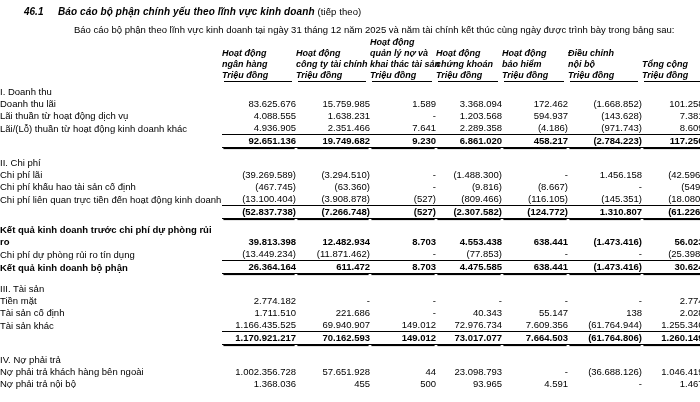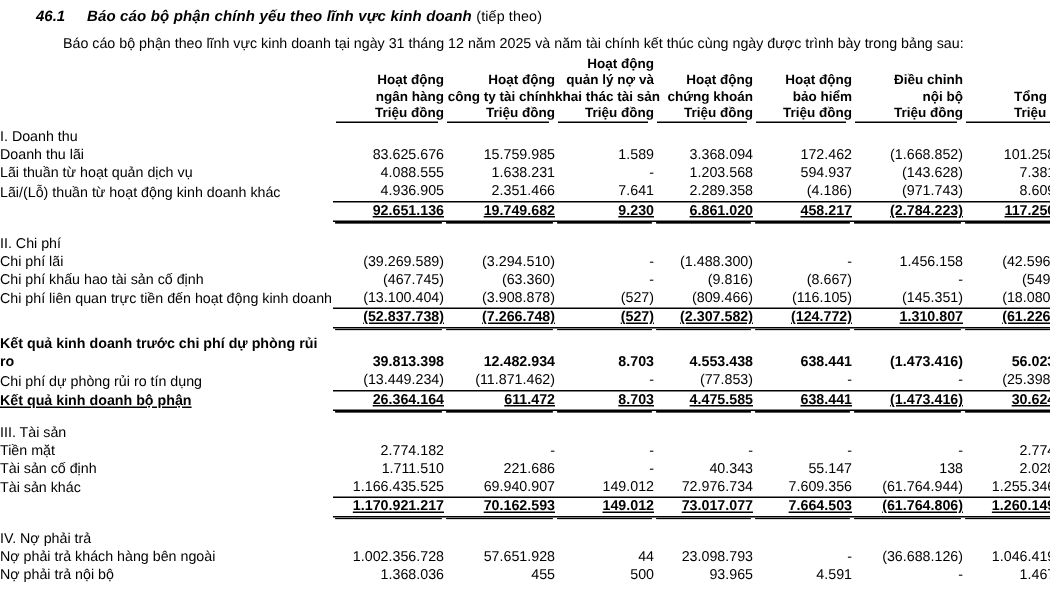--- a/index.html
+++ b/index.html
@@ -44,21 +44,21 @@
     font-style: italic;
     text-align: right;
   }
   .note-title .suffix {
     font-weight: normal;
     font-style: normal;
     font-size: 9.5px;
   }
   .note-intro {
     font-size: 9.5px;
-    padding-left: 42px;
+    padding-left: 74px;
     margin-top: 7px;
     margin-bottom: 2px;
   }
 
   
   table.seg {
     border-collapse: collapse;
     width: 700px;
     table-layout: fixed;
     font-size: 9px;
@@ -68,22 +68,23 @@
     vertical-align: bottom;
   }
 
   col.c-label { width: 222px; }
   col.c-num   { width: 66px; }
   col.c-num-w { width: 74px; }
   col.c-total { width: 80px; }
 
   
   .hcell {
+    font-style: italic;
     font-size: 9px;
-    text-align: right;
+    text-align: left;
     line-height: 11px;
     padding: 0 6px 1px 2px;
     vertical-align: bottom;
     white-space: nowrap;
   }
   .hcell .hline { display: block; }
   .hrule td {
     height: 1px;
     font-size: 0;
     line-height: 0;
@@ -115,21 +116,20 @@
     padding: 1.5px 6px 1.5px 2px;
     line-height: 12px;
     white-space: nowrap;
     font-variant-numeric: tabular-nums;
   }
   td.num.bold { font-weight: bold; }
 
   
   tr.total td.num, tr.total td.lbl {
     border-top: 1.1px solid #000;
-    text-decoration: underline;
   }
   tr.total td.num {
     font-weight: bold;
   }
   tr.dblbottom td.num {
     border-bottom: 1.1px solid #000;
     box-shadow: 0 2.5px 0 -1.4px #000;
   }
   tr.spacer td {
     height: 5px;
@@ -246,21 +246,21 @@
         <td class="lbl">Doanh thu lãi</td>
         <td class="num">83.625.676</td>
         <td class="num">15.759.985</td>
         <td class="num">1.589</td>
         <td class="num">3.368.094</td>
         <td class="num">172.462</td>
         <td class="num">(1.668.852)</td>
         <td class="num">101.258.954</td>
       </tr>
       <tr>
-        <td class="lbl">Lãi thuần từ hoạt quản dịch vụ</td>
+        <td class="lbl">Lãi thuần từ hoạt động dịch vụ</td>
         <td class="num">4.088.555</td>
         <td class="num">1.638.231</td>
         <td class="num">-</td>
         <td class="num">1.203.568</td>
         <td class="num">594.937</td>
         <td class="num">(143.628)</td>
         <td class="num">7.381.663</td>
       </tr>
       <tr>
         <td class="lbl">Lãi/(Lỗ) thuần từ hoạt động kinh doanh khác</td>

